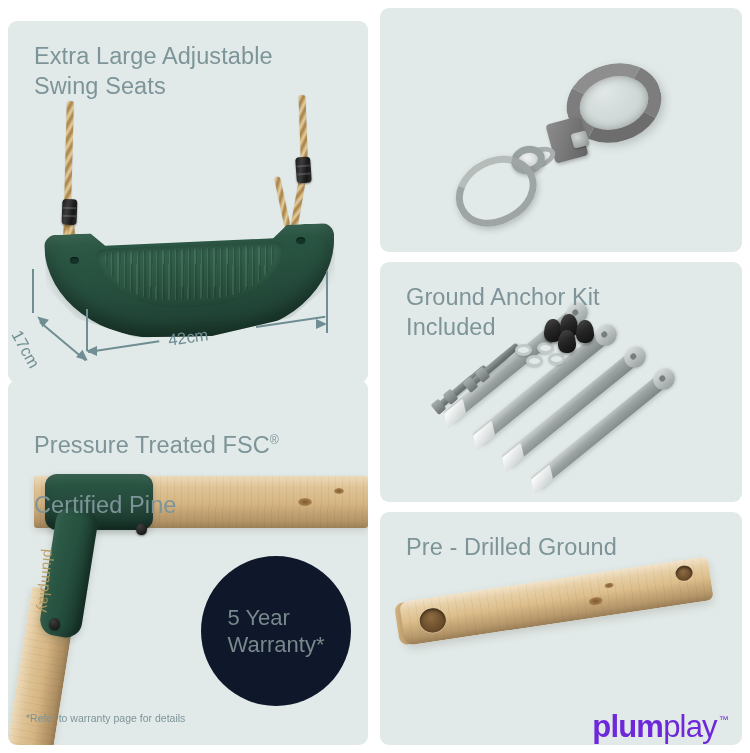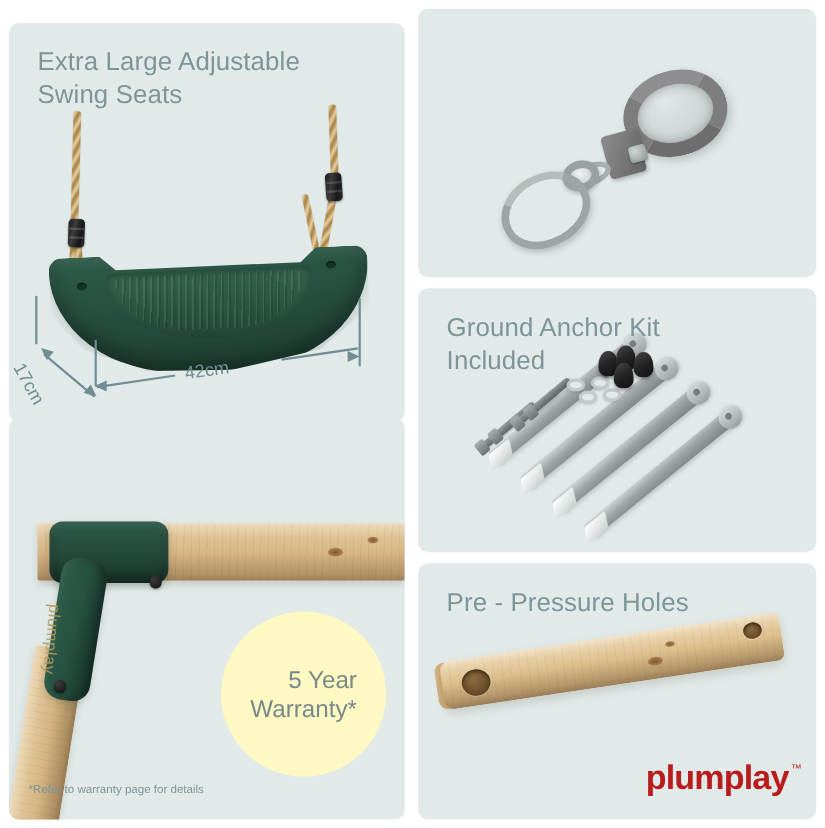--- a/index.html
+++ b/index.html
@@ -307,25 +307,25 @@
     width: 11px; height: 12px;
     border-radius: 50% 50% 46% 46%;
     background: radial-gradient(circle at 35% 30%, #3d3d3d, #0e0e0e);
     box-shadow: 0 1px 2px rgba(0,0,0,0.4);
   }
   .warranty-badge {
     position: absolute;
     left: 201px; top: 556px;
     width: 150px; height: 150px;
     border-radius: 50%;
-    background: #fef9c3;
+    background: #0f172a;
     display: flex;
     align-items: center;
     justify-content: center;
-    text-align: right;
+    text-align: left;
     z-index: 7;
   }
   .warranty-text {
     font-size: 22px;
     line-height: 1.25;
     color: #78898b;
     white-space: pre-line;
   }
   .footnote {
     position: absolute;
@@ -367,30 +367,30 @@
     position: absolute;
     left: -5px; top: 1px;
     width: 16px; height: 42px;
     background: linear-gradient(100deg, #d6b684, #bd9765);
     border-radius: 8px 2px 2px 8px;
   }
 
   
   .logo {
     position: absolute;
-    right: 22px; bottom: 28px;
+    right: 22px; bottom: 8px;
     font-size: 31px;
-    color: #b91c1c;
+    color: #6d28d9;
     letter-spacing: -0.8px;
     z-index: 8;
     display: flex;
     align-items: center;
   }
   .logo-bold { font-weight: 700; }
-  .logo-light { font-weight: 700; }
+  .logo-light { font-weight: 400; }
   .logo-tm { font-size: 10px; margin-left: 2px; align-self: flex-start; margin-top: 5px; }
 </style>
 </head>
 <body>
 
 <div id="infographic">
 
   <div class="panel" id="panel-swing">
     <div class="panel-title">Extra Large Adjustable
 Swing Seats</div>
@@ -470,20 +470,24 @@
     <div class="washer" style="left:146px; top:93px;"></div>
     <div class="washer" style="left:168px; top:91px;"></div>
 
     <div class="cap" style="left:164px; top:57px;"></div>
     <div class="cap" style="left:180px; top:52px;"></div>
     <div class="cap" style="left:196px; top:58px;"></div>
     <div class="cap" style="left:178px; top:68px;"></div>
   </div>
 
   <div class="panel" id="panel-pine">
+    <div class="panel-title">
+      <span>Pressure Treated FSC</span><sup>®</sup><br>
+      <span>Certified Pine</span>
+    </div>
 
     <div class="beam" style="left:26px; top:96px; width:334px; height:52px;">
       <div class="knot" style="left:264px; top:22px;"></div>
       <div class="knot" style="left:300px; top:12px; width:10px; height:6px;"></div>
     </div>
 
     <div class="beam" style="left:24px; top:210px; width:46px; height:200px; transform:rotate(9deg); transform-origin:top center;
                 background:
                   linear-gradient(90deg, rgba(255,255,255,0.36) 0%, rgba(255,255,255,0.08) 26%,
                     rgba(0,0,0,0) 54%, rgba(0,0,0,0.14) 88%, rgba(0,0,0,0.24) 100%),
@@ -499,21 +503,21 @@
 
   </div>
 
   <div class="warranty-badge">
     <div class="warranty-text">5 Year
 Warranty*</div>
   </div>
   <div class="footnote">*Refer to warranty page for details</div>
 
   <div class="panel" id="panel-holes">
-    <div class="panel-title">Pre - Pressure Holes</div>
+    <div class="panel-title">Pre - Drilled Ground</div>
 
     <div class="post">
       <div class="post-cap"></div>
       <div class="post-body">
         <div class="knot" style="left:188px; top:24px;"></div>
         <div class="knot" style="left:206px; top:12px; width:9px; height:5px;"></div>
       </div>
       <div class="post-hole" style="left:18px; top:11px; width:26px; height:24px;"></div>
       <div class="post-hole" style="left:278px; top:6px; width:17px; height:15px;"></div>
     </div>

